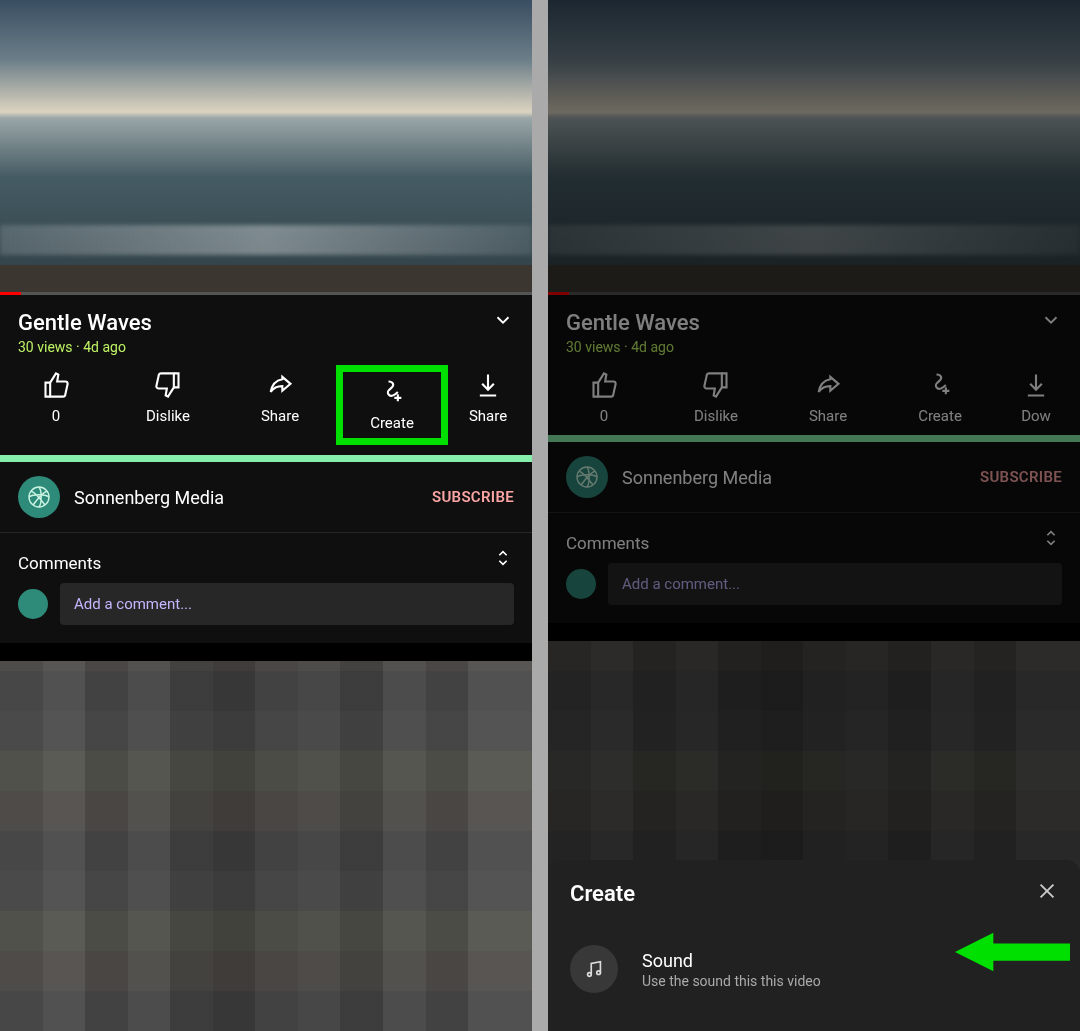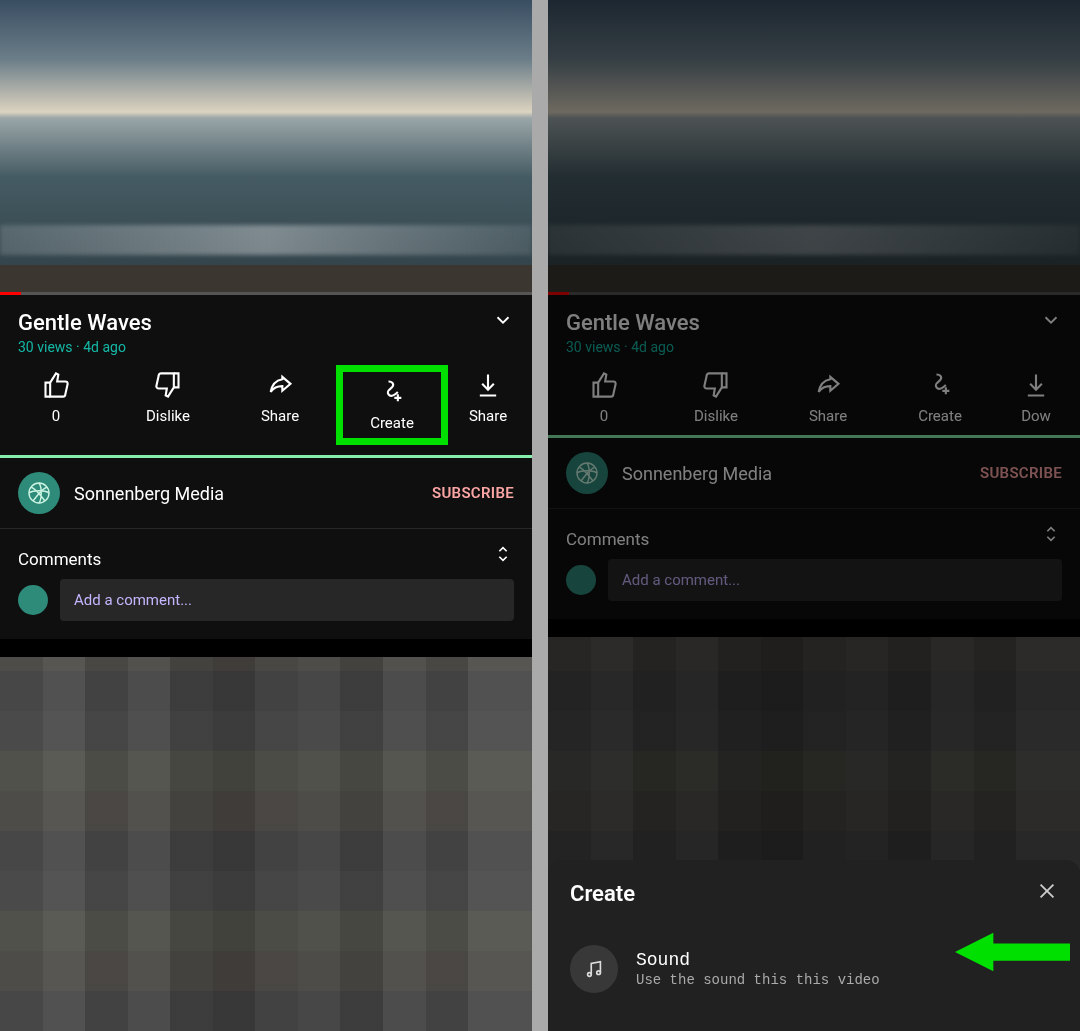--- a/index.html
+++ b/index.html
@@ -34,42 +34,42 @@
     background: linear-gradient(to right, rgba(255,255,255,0.15), rgba(255,255,255,0.35), rgba(255,255,255,0.1));
     filter: blur(2px);
   }
   .beach { position:absolute; bottom:0; left:0; right:0; height:30px; background:#3b3730; }
   .progress-bar { position:absolute; bottom:0; left:0; right:0; height:3px; background:#555; }
   .progress-fill { height:100%; width:4%; background:#f00; }
   .dim-overlay { position:absolute; inset:0; background:rgba(0,0,0,0.5); pointer-events:none; }
 
   .info-row { padding: 14px 18px 4px 18px; display:flex; justify-content:space-between; align-items:center; }
   .title { font-size:22px; font-weight:500; }
-  .stats { padding: 0 18px 10px 18px; color:#14b8a6; font-size:14px; }
+  .stats { padding: 0 18px 10px 18px; color:#bef264; font-size:14px; }
 
   .actions-row {
     display:flex; gap:0; padding: 6px 0 10px 0;
     overflow:hidden; white-space:nowrap;
   }
   .action {
     flex: 0 0 112px;
     display:flex; flex-direction:column; align-items:center; gap:8px;
     color:#fff; font-size:15px;
   }
   .action.cut { flex-basis: 80px; }
   .action svg { width:28px; height:28px; }
   .highlight-box {
     border: 7px solid #00e000;
     padding: 6px 4px;
     margin-top:-6px;
   }
 
   .channel-row {
     display:flex; align-items:center; padding:14px 18px;
-    border-top:3px solid #86efac; border-bottom:1px solid #272727;
+    border-top:7px solid #86efac; border-bottom:1px solid #272727;
     gap:14px;
   }
   .avatar { width:42px; height:42px; border-radius:50%; background:#2e8b7a; display:flex; align-items:center; justify-content:center; }
   .avatar svg { width:24px; height:24px; opacity:.9; }
   .channel-name { font-size:18px; flex:1; }
   .subscribe { color:#fca5a5; font-weight:600; font-size:15px; letter-spacing:.3px; }
 
   .comments-header { display:flex; justify-content:space-between; align-items:flex-end; padding:14px 18px 10px; font-size:17px; }
   .comment-input-row { display:flex; align-items:center; gap:12px; padding:0 18px 18px; }
   .mini-avatar { width:30px; height:30px; border-radius:50%; background:#2e8b7a; }
@@ -93,21 +93,21 @@
 
   
   .sheet {
     position:absolute; left:0; right:0; bottom:0;
     background:#212121; border-radius:14px 14px 0 0;
     padding:20px 22px 22px;
   }
   .sheet-header { display:flex; justify-content:space-between; align-items:center; margin-bottom:22px; }
   .sheet-title { font-size:22px; font-weight:600; }
   .close-x { font-size:22px; color:#ccc; }
-  .sheet-item { display:flex; align-items:center; gap:18px; padding:16px 0;font-family:Liberation Mono, monospace; }
+  .sheet-item { display:flex; align-items:center; gap:24px; padding:16px 0; }
   .sheet-icon-circle {
     width:48px; height:48px; border-radius:50%; background:#383838;
     display:flex; align-items:center; justify-content:center;
   }
   .sheet-icon-circle svg { width:22px; height:22px; }
   .sheet-item-text .st-title { font-size:18px; }
   .sheet-item-text .st-sub { font-size:14px; color:#aaa; margin-top:2px; }
 
   .green-arrow {
     position:absolute; right:10px; bottom:50px;

